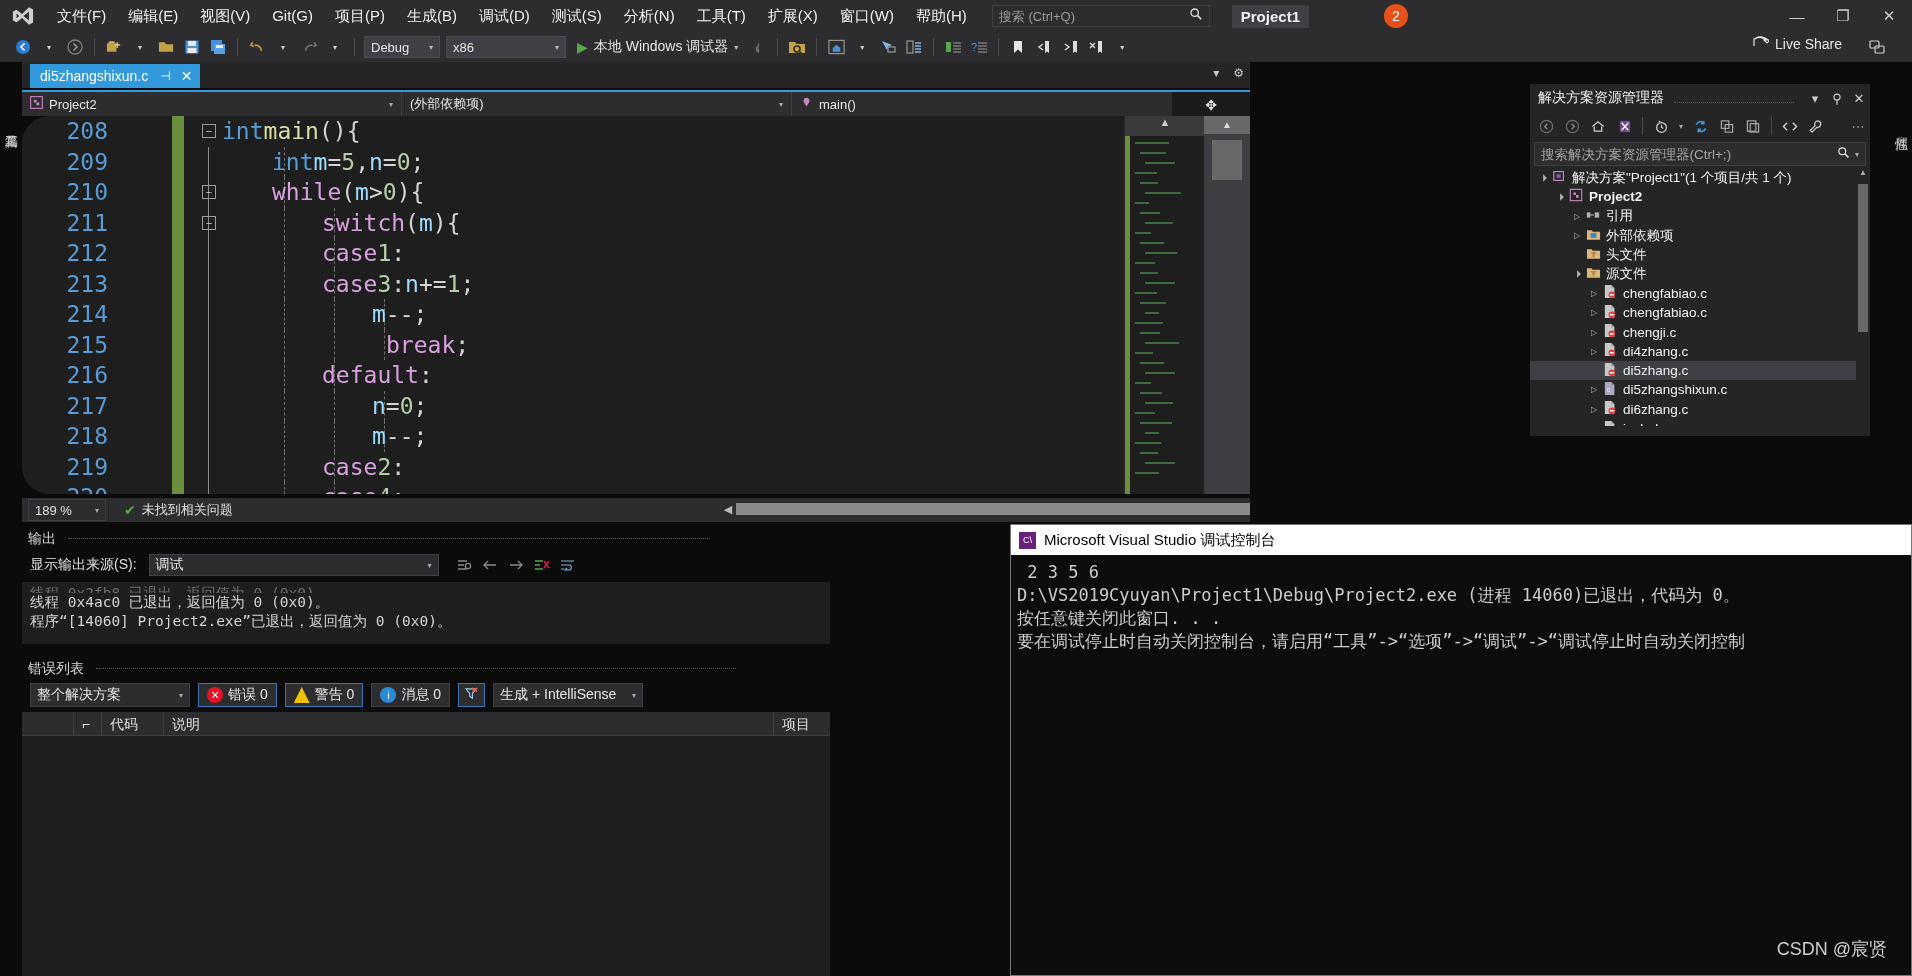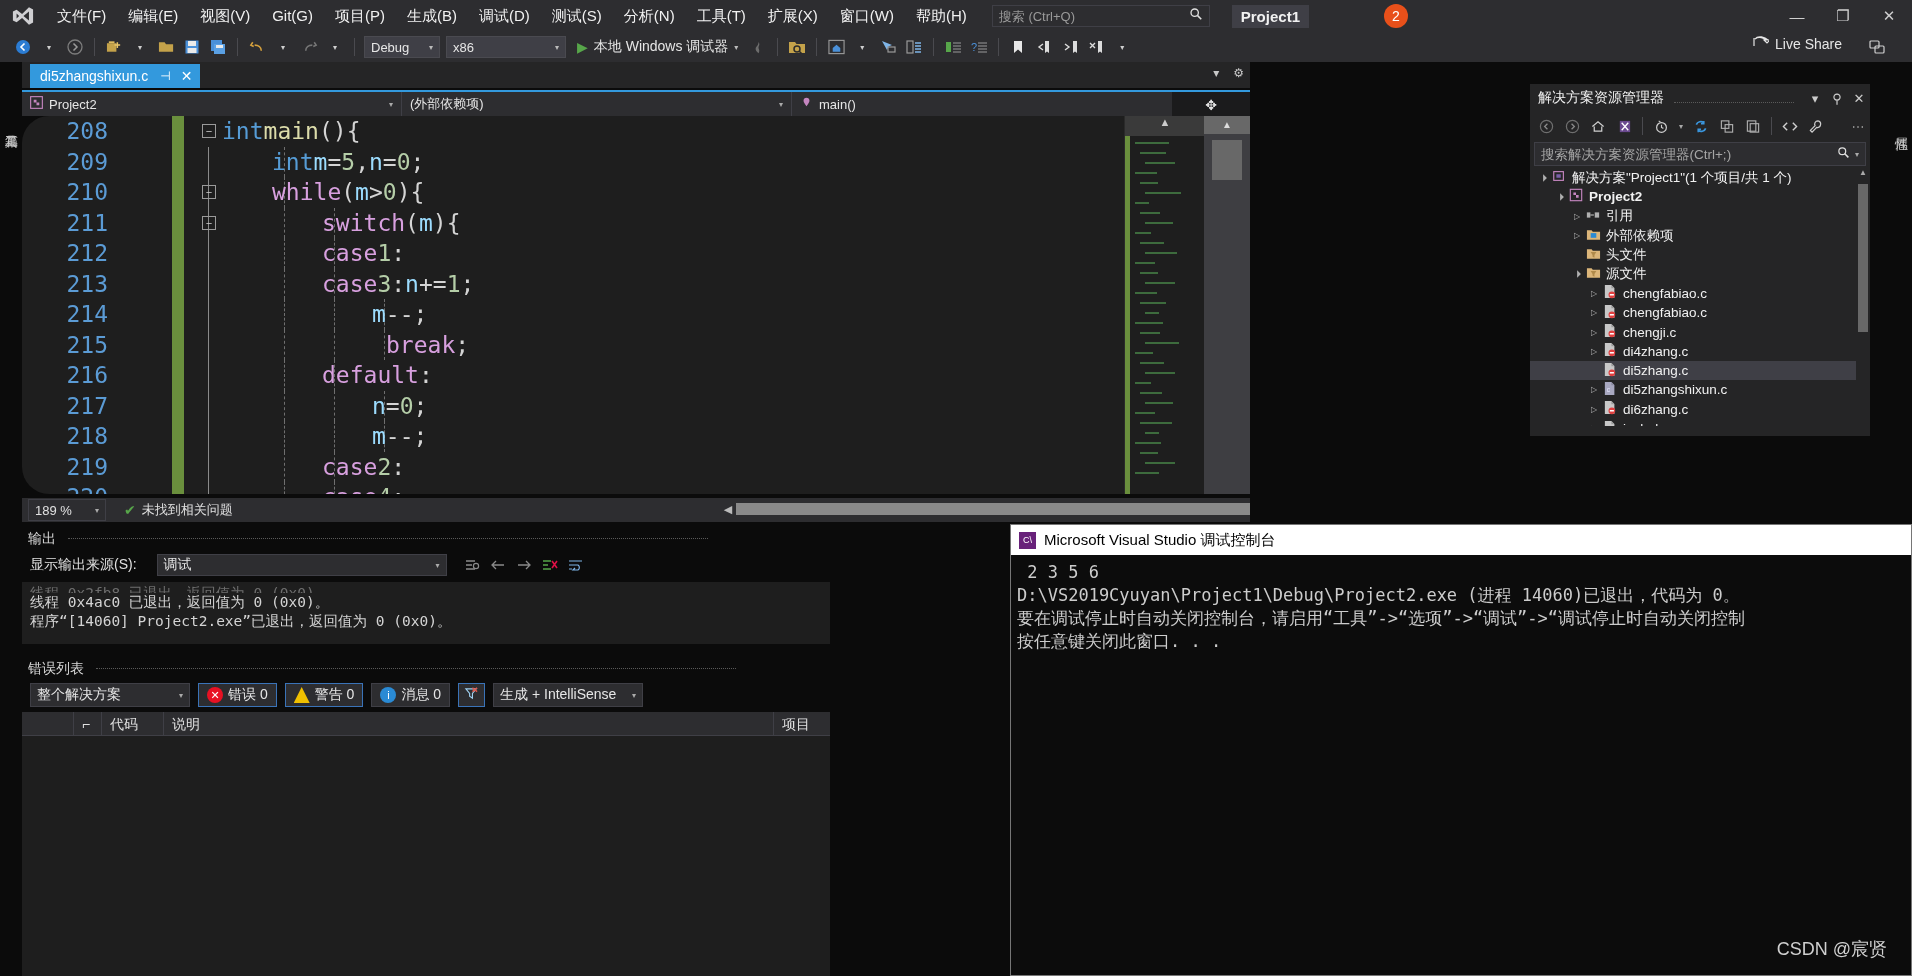--- a/index.html
+++ b/index.html
@@ -162,21 +162,21 @@
   .okcheck { margin-left: 18px; color: #57a64a; font-size: 14px; margin-right:6px;}
   .hscroll { position: absolute; right: 0; top: 2px; width: 530px; height: 18px; display:flex; align-items:center;}
   .hscroll .lf { color:#bbb; font-size:11px; width:16px; text-align:center;}
   .hscroll .track { flex:1; height:12px; background:#8a8a8a;}
 
   
   .outpanel { position: absolute; top: 528px; left: 22px; width: 808px; height: 128px; }
   .panel-title { color: #d8d8d8; font-size: 14px; padding: 2px 0 4px 6px; }
   .panel-title .dots { display:inline-block; margin-left:8px; width:640px; border-bottom:1px dotted #5a5a5a; vertical-align: 4px;}
   .out-toolbar { display: flex; align-items: center; height: 26px; padding-left: 8px; }
-  .out-label { color: #e0e0e0; font-size: 14px; margin-right: 20px; }
+  .out-label { color: #e0e0e0; font-size: 14px; margin-right: 12px; }
   .out-combo {
     width: 290px; height: 22px; background: #2d2d30; border: 1px solid #3f3f46;
     display: flex; align-items: center; padding: 0 6px; color: #e6e6e6; font-size: 14px;
   }
   .out-combo .cap { flex:1; }
   .out-combo .arr { font-size:8px; color:#aaa;}
   .out-ic { width: 26px; height: 22px; display:flex; align-items:center; justify-content:center; color:#9a9a9a; font-size:13px;}
   .out-body {
     margin-top: 4px; height: 62px; background: #1e1e1e; padding: 2px 0 0 8px;
     overflow: hidden; position: relative;
@@ -811,22 +811,22 @@
   </div>
 
   <div class="console">
     <div class="console-title">
       <span class="console-icon">C\</span>
       <span>Microsoft Visual Studio 调试控制台</span>
     </div>
     <div class="console-body">
       <div class="console-line"> 2 3 5 6</div>
       <div class="console-line">D:\VS2019Cyuyan\Project1\Debug\Project2.exe (进程 14060)已退出，代码为 0。</div>
+      <div class="console-line">按任意键关闭此窗口. . .</div>
       <div class="console-line">要在调试停止时自动关闭控制台，请启用“工具”-&gt;“选项”-&gt;“调试”-&gt;“调试停止时自动关闭控制</div>
-      <div class="console-line">按任意键关闭此窗口. . .</div>
     </div>
     <div class="watermark">CSDN @宸贤</div>
   </div>
 
   <div class="solexp">
     <div class="se-title">
       <span>解决方案资源管理器</span>
       <span class="dots"></span>
       <span class="ic">▾</span>
       <span class="ic">⚲</span>

